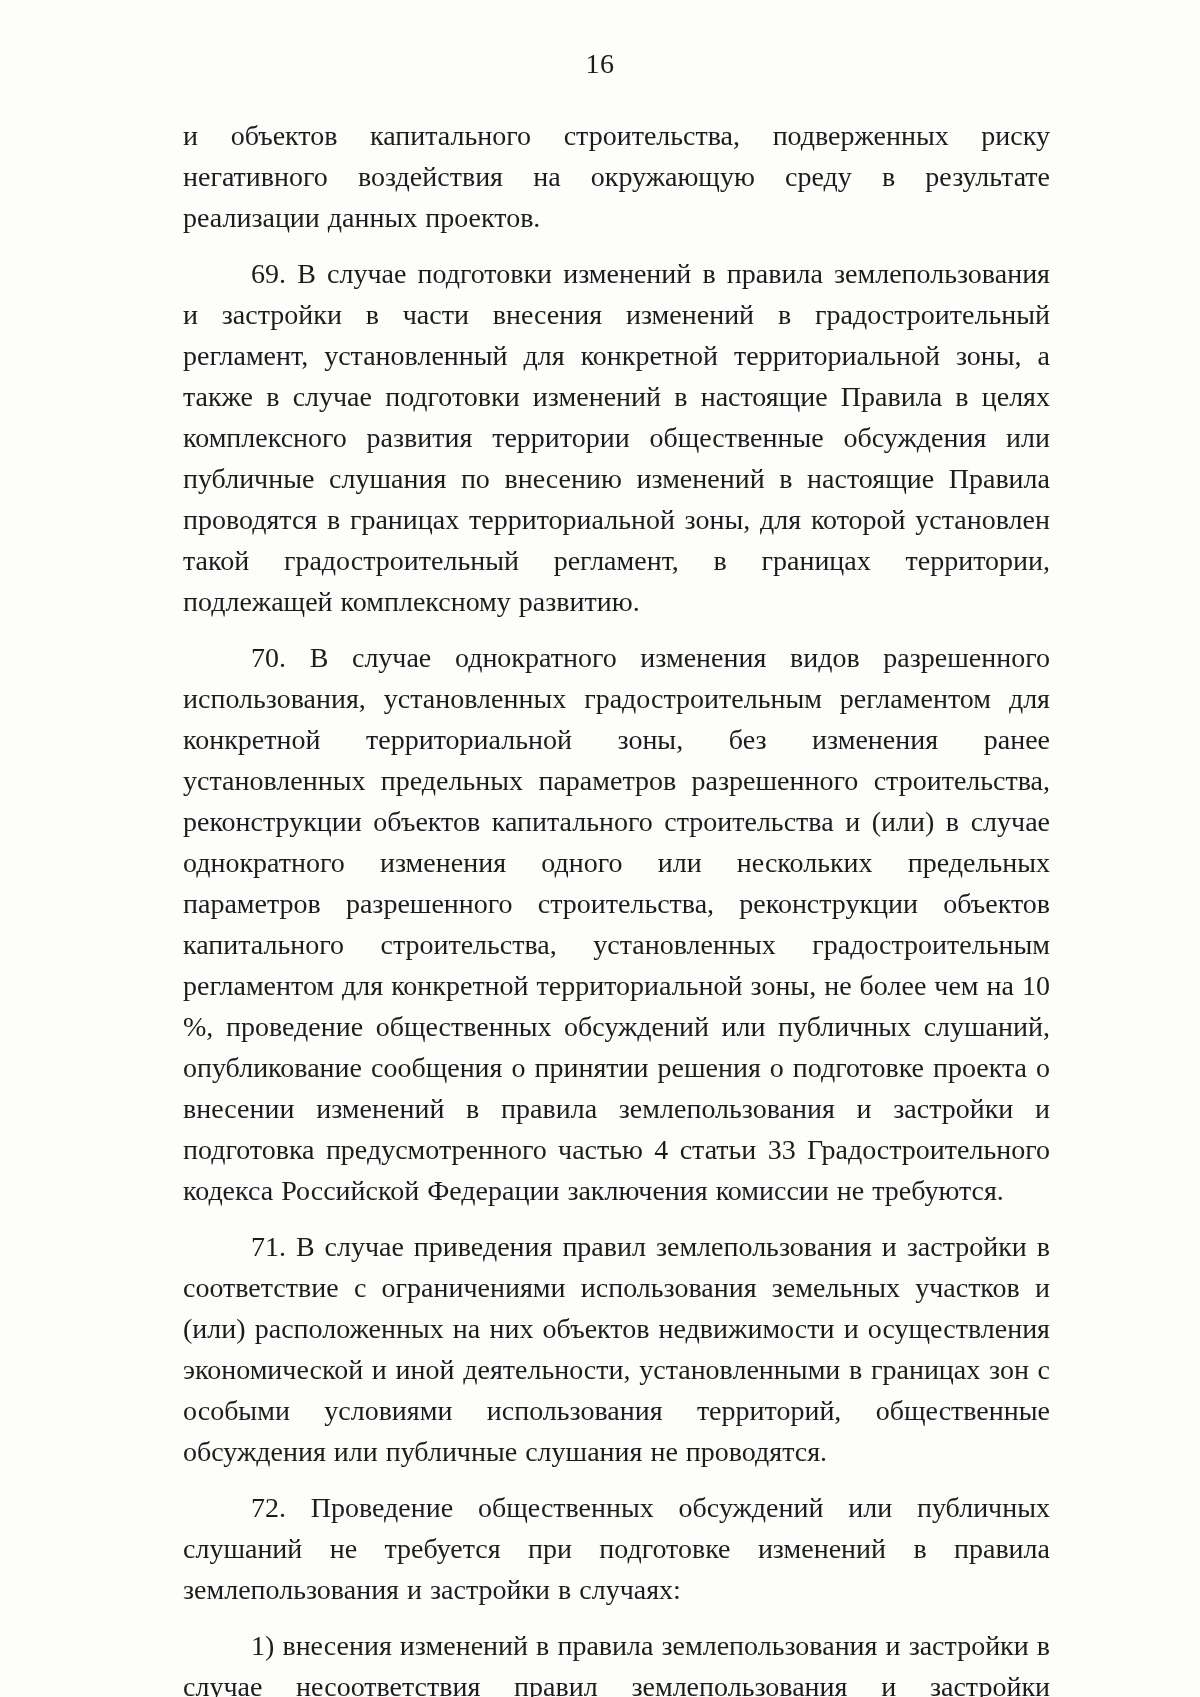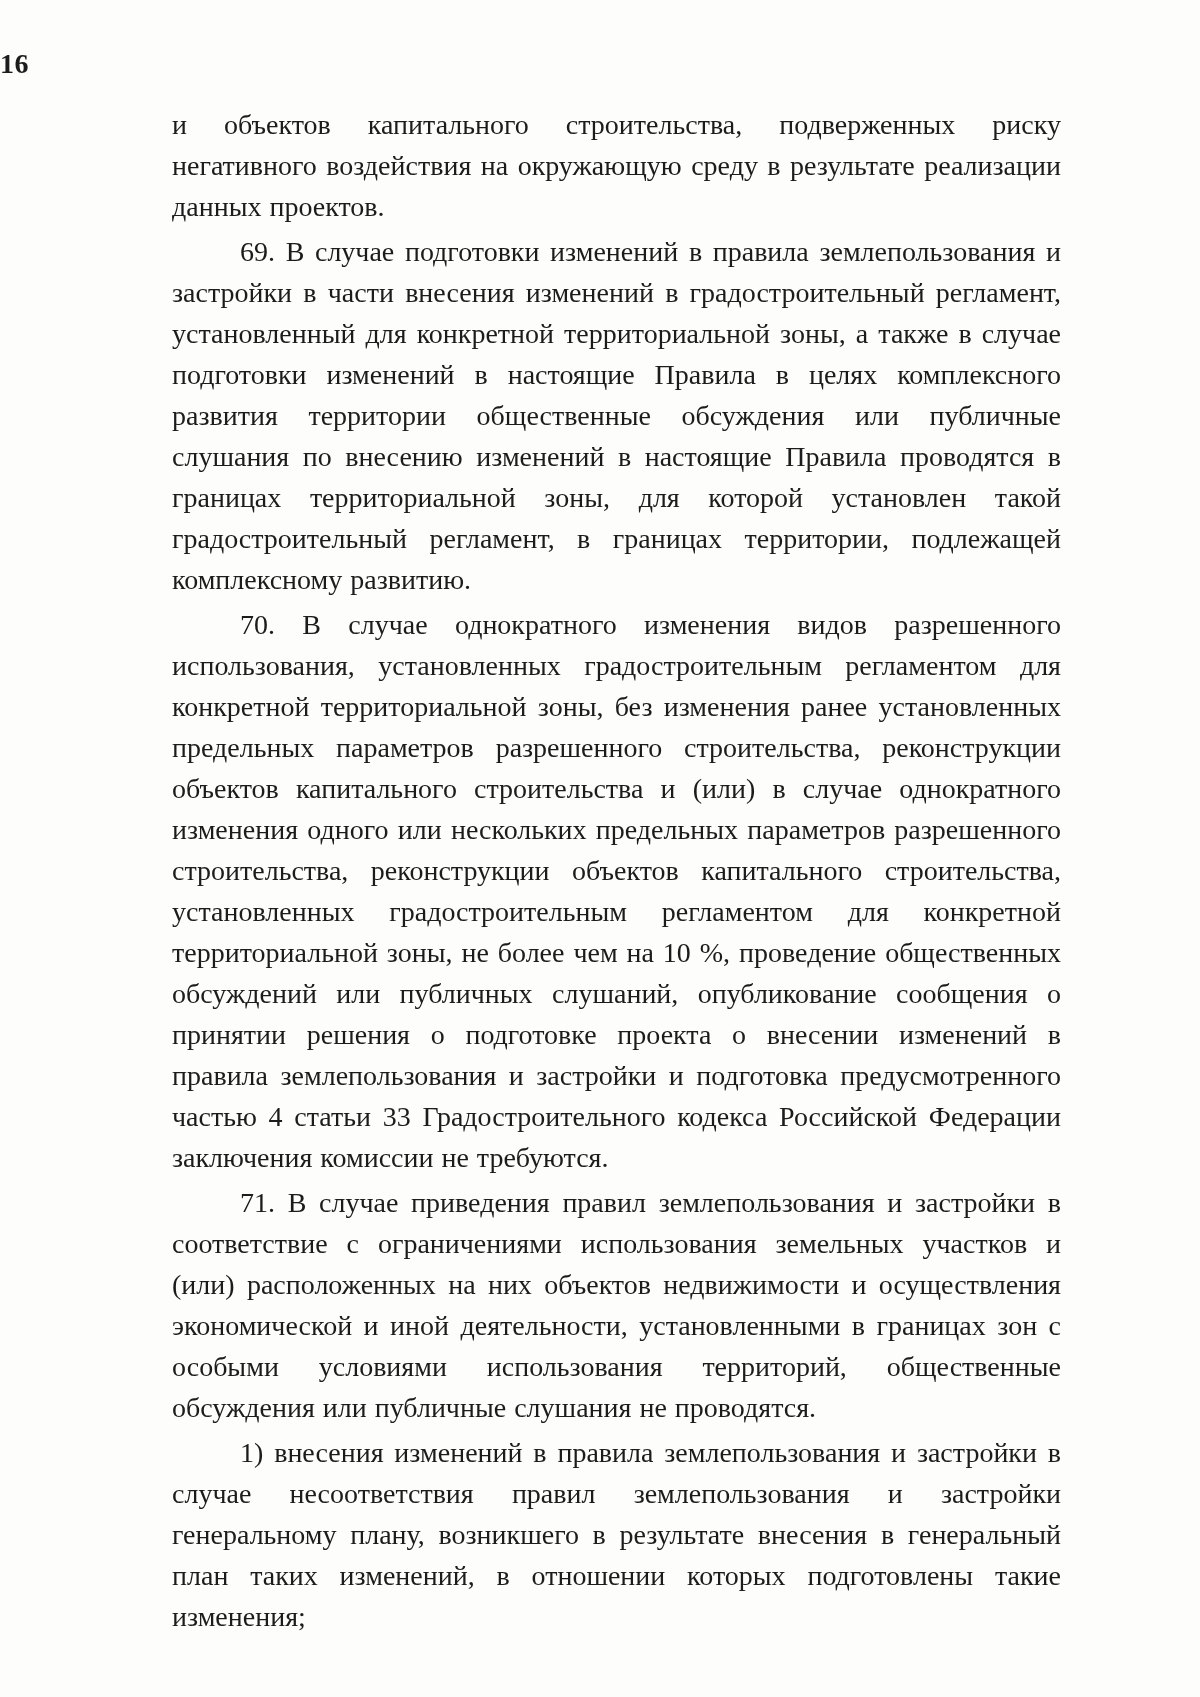--- a/index.html
+++ b/index.html
@@ -16,49 +16,49 @@
     color: #1c1c1c;
     font-family: "Liberation Serif", "DejaVu Serif", serif;
     overflow: hidden;
     box-shadow: 0 0 4px rgba(0,0,0,0.15);
   }
   .page-number {
     position: absolute;
     top: 48px;
     left: 0;
     width: 100%;
-    text-align: left;
+    text-align: center;
     font-size: 28px;
     letter-spacing: 0.5px;
-    font-weight: bold;
   }
   .content {
     position: absolute;
     top: 100px;
     left: 168px;
     width: 897px;
     font-size: 28px;
     line-height: 41px;
     text-align: justify;
     word-spacing: 1px;
   }
   .content p {
-    margin: 4px;
+    margin: 15px;
     padding: 0;
     text-indent: 68px;
   }
   .content p.no-indent {
     text-indent: 0;
   }
 </style>
 </head>
 <body>
 
 <div class="page">
   <div class="page-number">16</div>
   <div class="content">
       <p class="no-indent">и объектов капитального строительства, подверженных риску негативного воздействия на окружающую среду в результате реализации данных проектов.</p>
       <p>69. В случае подготовки изменений в правила землепользования и застройки в части внесения изменений в градостроительный регламент, установленный для конкретной территориальной зоны, а также в случае подготовки изменений в настоящие Правила в целях комплексного развития территории общественные обсуждения или публичные слушания по внесению изменений в настоящие Правила проводятся в границах территориальной зоны, для которой установлен такой градостроительный регламент, в границах территории, подлежащей комплексному развитию.</p>
       <p>70. В случае однократного изменения видов разрешенного использования, установленных градостроительным регламентом для конкретной территориальной зоны, без изменения ранее установленных предельных параметров разрешенного строительства, реконструкции объектов капитального строительства и (или) в случае однократного изменения одного или нескольких предельных параметров разрешенного строительства, реконструкции объектов капитального строительства, установленных градостроительным регламентом для конкретной территориальной зоны, не более чем на 10 %, проведение общественных обсуждений или публичных слушаний, опубликование сообщения о принятии решения о подготовке проекта о внесении изменений в правила землепользования и застройки и подготовка предусмотренного частью 4 статьи 33 Градостроительного кодекса Российской Федерации заключения комиссии не требуются.</p>
       <p>71. В случае приведения правил землепользования и застройки в соответствие с ограничениями использования земельных участков и (или) расположенных на них объектов недвижимости и осуществления экономической и иной деятельности, установленными в границах зон с особыми условиями использования территорий, общественные обсуждения или публичные слушания не проводятся.</p>
+      <p>72. Проведение общественных обсуждений или публичных слушаний не требуется при подготовке изменений в правила землепользования и застройки в случаях:</p>
       <p>1) внесения изменений в правила землепользования и застройки в случае несоответствия правил землепользования и застройки генеральному плану, возникшего в результате внесения в генеральный план таких изменений, в отношении которых подготовлены такие изменения;</p>
     </div>
 </div>
 
 </body></html>

